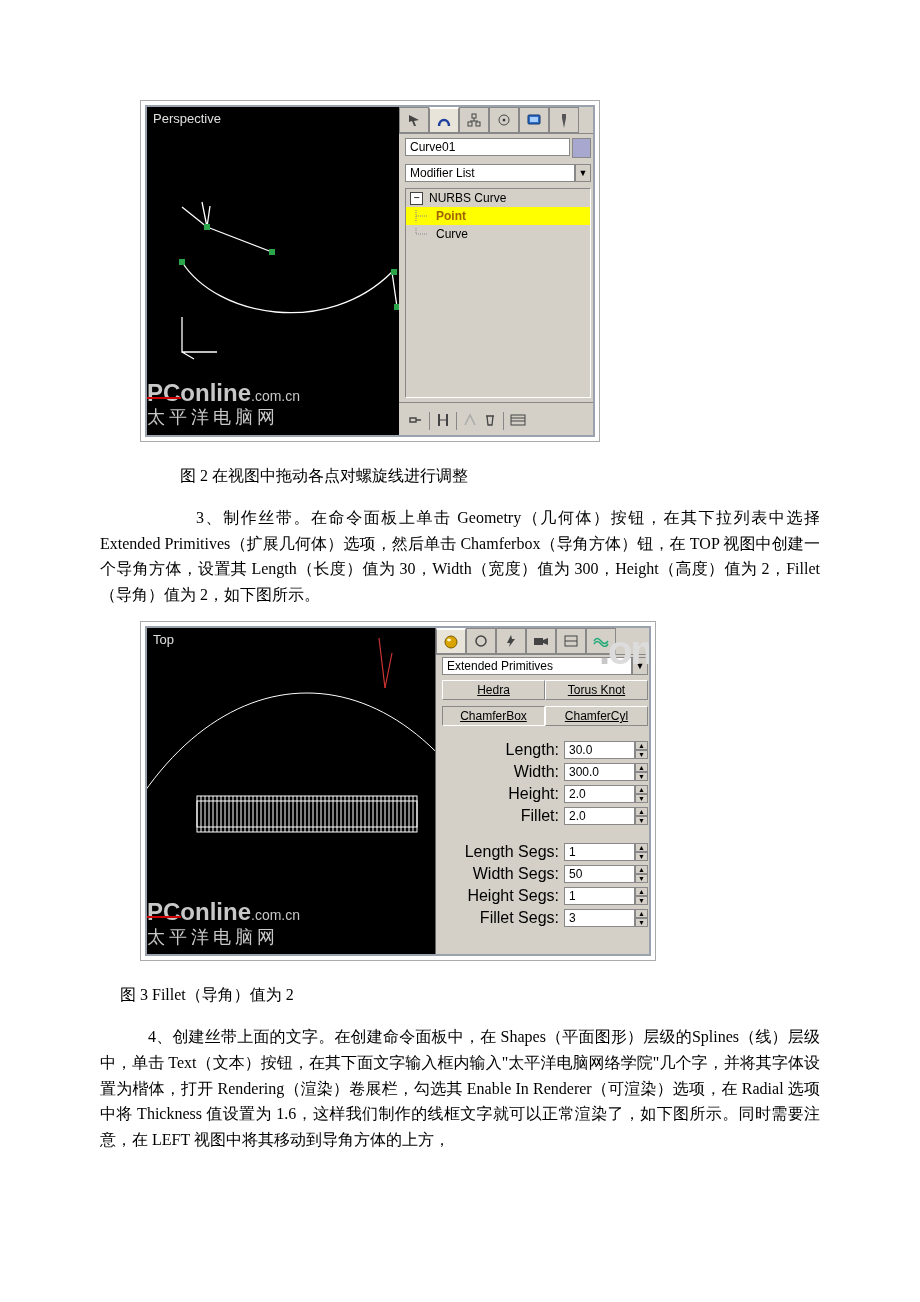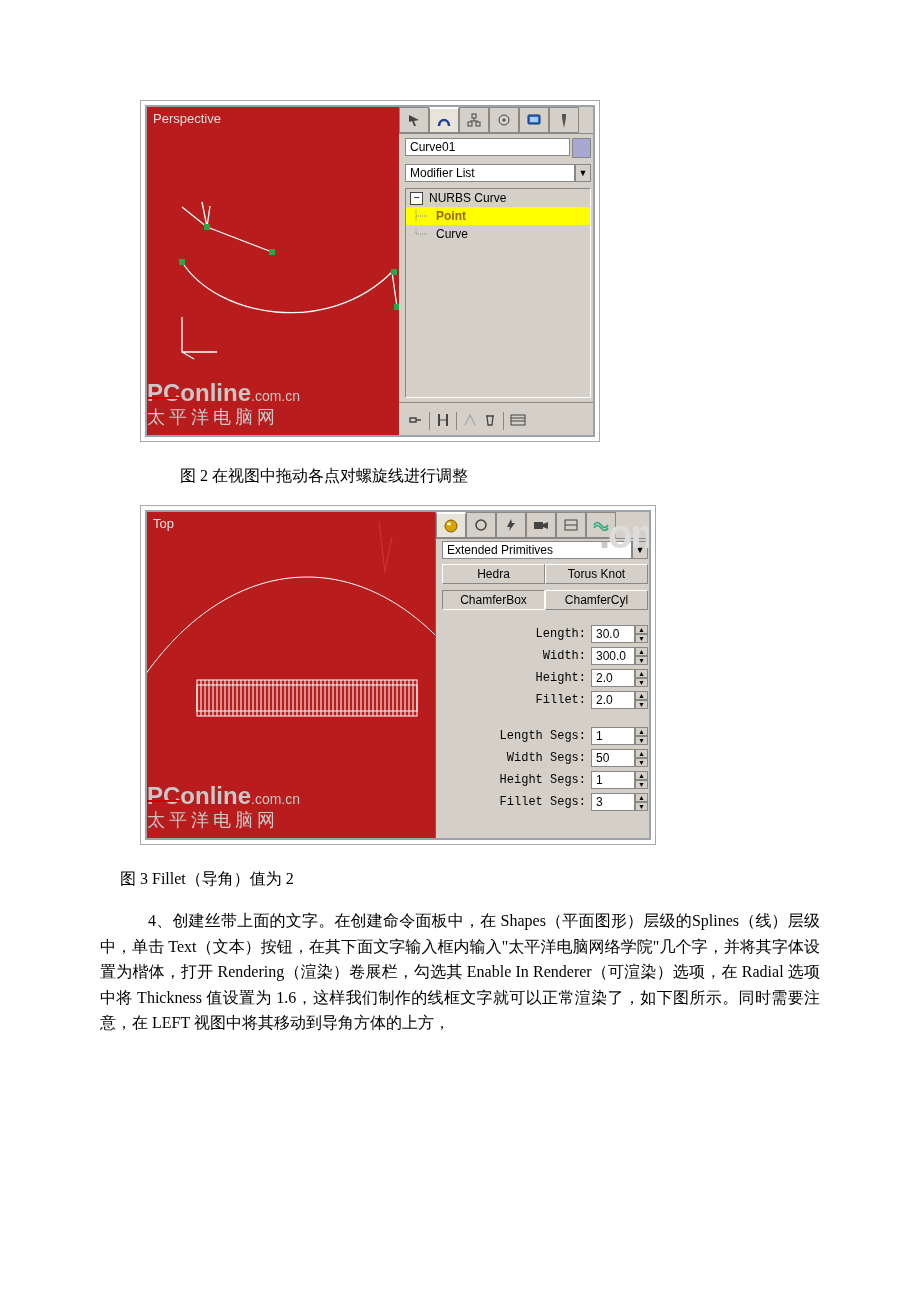--- a/index.html
+++ b/index.html
@@ -27,21 +27,21 @@
     margin: 4px;
     display: flex;
     background: #808080;
     position: relative;
     overflow: hidden;
     box-sizing: border-box;
   }
   .viewport {
     position: relative;
     flex: 0 0 auto;
-    background: #b91c1c;
+    background: #000000;
   }
   .viewport-label {
     position: absolute;
     top: 4px;
     left: 6px;
     color: #e0e0e0;
     font-family: "Arial", sans-serif;
     font-size: 13px;
   }
   .viewport svg { display: block; }
@@ -165,20 +165,21 @@
     text-align: justify;
   }
   .para .indent {
     display: inline-block;
     width: 6em;
   }
   
   .btn-row {
     display: flex;
     margin: 3px 6px;
+    text-decoration: underline;
   }
   .type-btn {
     flex: 1;
     border: 1px solid #fff;
     border-top-color: #888;
     border-left-color: #888;
     text-align: center;
     padding: 2px 0;
     font-size: 12px;
     background: #d4d0c8;
@@ -189,29 +190,28 @@
     border-left-color: #fff;
   }
   .param-row {
     display: flex;
     align-items: center;
     justify-content: flex-end;
     padding: 2px 6px 2px 2px;
     gap: 5px;
   }
   .param-label {
-    font-size: 12px;
+    font-size: 16px;
     text-align: left;
-    font-family: Liberation Mono, monospace;
   }
   .spinner {
     display: flex;
   }
   .spinner .text-input {
-    width: 44px;
+    width: 71px;
     flex: none;
     height: 18px;
   }
   .spin-btns {
     display: flex;
     flex-direction: column;
     width: 13px;
   }
   .spin-btn {
     height: 9px;
@@ -382,20 +382,21 @@
                 <line x1="1" y1="5" x2="15" y2="5" stroke="#444"></line>
                 <line x1="1" y1="8" x2="15" y2="8" stroke="#444"></line>
               </svg></span>
         </div>
       </div>
     </div>
   </div>
 
   <div class="caption">图 2 在视图中拖动各点对螺旋线进行调整</div>
 
+  <p class="para"><span class="indent"></span><span>3、制作丝带。在命令面板上单击 Geometry（几何体）按钮，在其下拉列表中选择 Extended Primitives（扩展几何体）选项，然后单击 Chamferbox（导角方体）钮，在 TOP 视图中创建一个导角方体，设置其 Length（长度）值为 30，Width（宽度）值为 300，Height（高度）值为 2，Fillet（导角）值为 2，如下图所示。</span></p>
 
   
   <div class="figure-wrap">
     <div class="figure-frame" style="width:506px;height:330px;">
       <div class="viewport" style="width:288px;height:330px;border-right:1px solid #666;">
         <div class="viewport-label">Top</div>
         <svg width="288" height="330" viewBox="0 0 288 330">
           <g stroke="#fff" fill="none" stroke-width="1">
             <path d="M -40 230 C 60 10, 260 10, 360 230"></path>
           </g>

